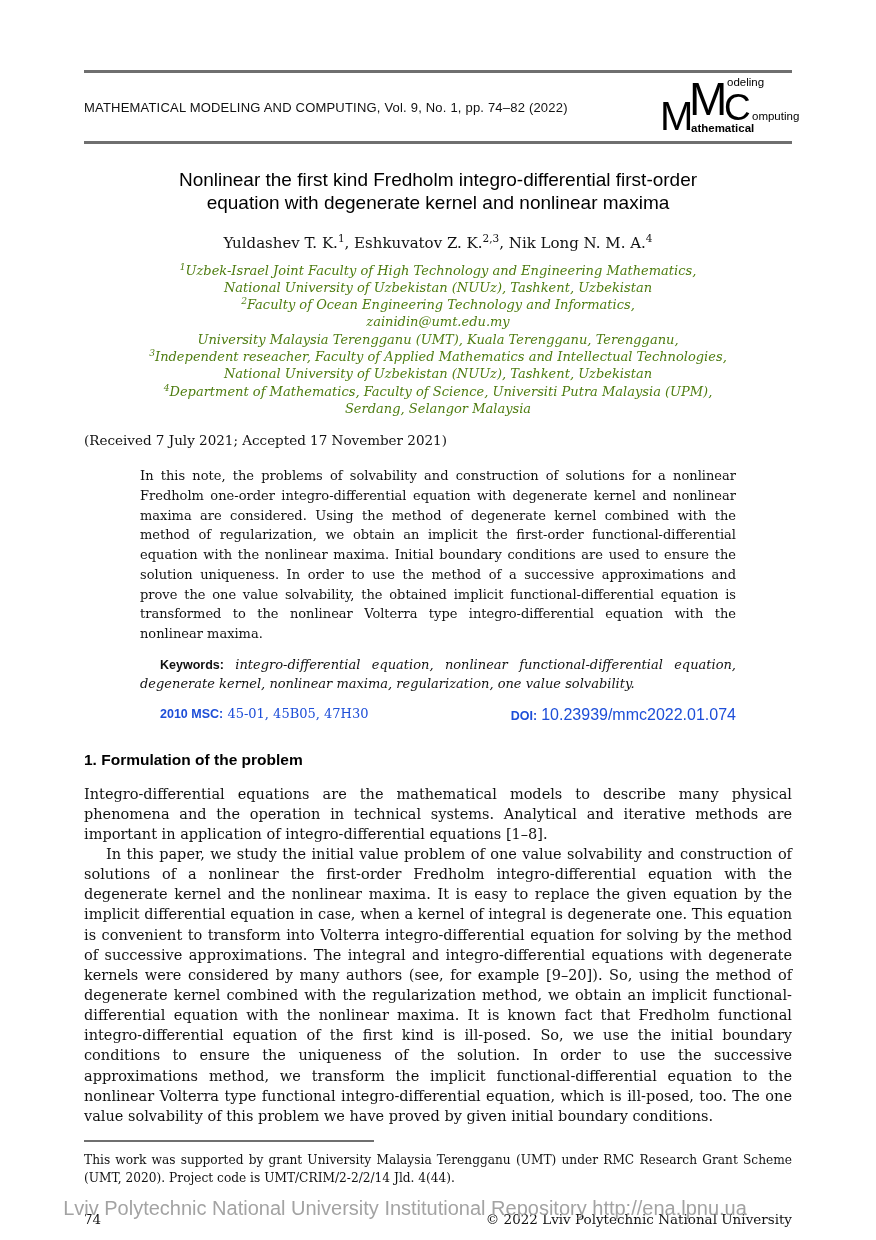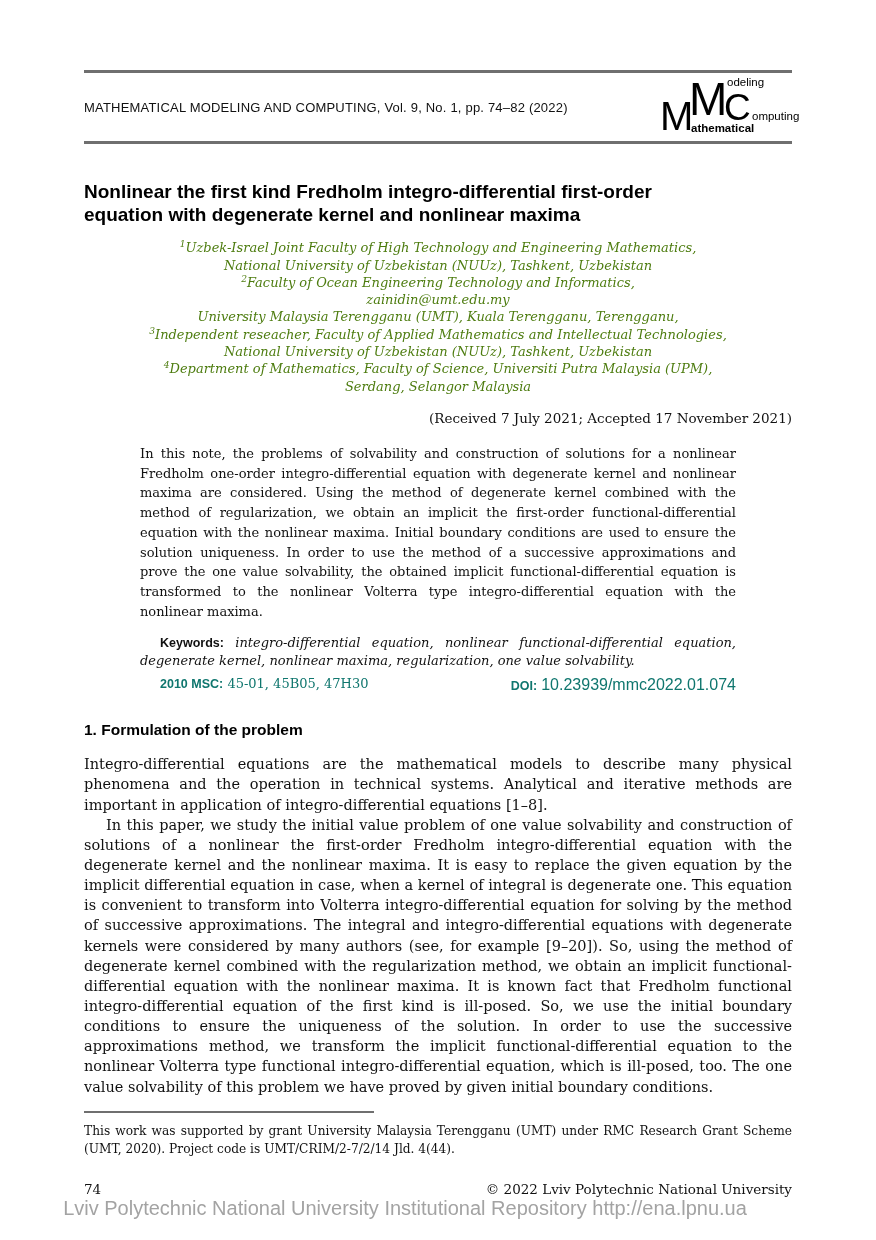--- a/index.html
+++ b/index.html
@@ -29,55 +29,55 @@
   .logo span{position:absolute;line-height:1;}
   .logo .m1{left:0px;top:20px;font-size:40px;}
   .logo .m2{left:29px;top:0px;font-size:46px;}
   .logo .c1{left:64px;top:13px;font-size:37px;}
   .logo .w-small{font-size:11.5px;}
   .logo .w-odeling{left:67px;top:1px;}
   .logo .w-omputing{left:92px;top:23px;margin-top:12px;}
   .logo .w-athematical{left:31px;top:47px;font-weight:bold;}
 
   .paper-title{
-    margin-top:37px;
-    text-align:left;
+    margin-top:25px;
+    text-align:center;
     font-family:"Liberation Sans", sans-serif;
-    font-weight:bold;
+    font-weight:normal;
     font-size:19px;line-height:1.2;color:#000;
   }
   .authors{
     margin-top:19px;text-align:center;
     font-size:15px;color:#111;
   }
   .authors sup, .affil-line sup{font-size:70%;line-height:0;}
   .affiliations{
     margin-top:10px;text-align:center;
     font-style:italic;font-size:13px;line-height:1.33;color:#4d7c0f;
   }
   .received{
-    margin-top:15px;text-align:right;font-size:13.5px;color:#111;
+    margin-top:15px;text-align:left;font-size:13.5px;color:#111;
   }
   .abstract{
     width:596px;margin:18px auto 0 auto;
     text-align:justify;font-size:13px;line-height:1.52;color:#111;
   }
   .keywords{
     width:596px;margin:12px auto 0 auto;
     text-align:justify;font-size:13px;line-height:1.45;color:#111;
     text-indent:20px;font-style:italic;
   }
   .kw-label{
     font-style:normal;font-weight:bold;
     font-family:"Liberation Sans", sans-serif;font-size:12.5px;
   }
   .msc-row{
-    width:596px;margin:5px auto 0 auto;
+    width:596px;margin:12px auto 0 auto;
     display:flex;justify-content:space-between;
-    font-size:13px;color:#0f766e;
+    font-size:13px;color:#1d4ed8;
   }
   .msc-left{padding-left:20px;}
   .meta-label{
     font-weight:bold;font-family:"Liberation Sans", sans-serif;font-size:12.5px;
   }
   .doi-value{font-family:Liberation Sans, sans-serif;font-size:16px;}
   .section-heading{
     margin-top:27px;
     font-family:"Liberation Sans", sans-serif;font-weight:bold;
     font-size:15.5px;color:#000;
@@ -126,20 +126,21 @@
       </div>
     </div>
 
     <hr class="rule rule-under-header">
 
     <h1 class="paper-title">
       <div>Nonlinear the first kind Fredholm integro-differential first-order</div>
       <div>equation with degenerate kernel and nonlinear maxima</div>
     </h1>
 
+    <div class="authors"><span>Yuldashev T. K.</span><sup>1</sup>, <span>Eshkuvatov Z. K.</span><sup>2,3</sup>, <span>Nik Long N. M. A.</span><sup>4</sup></div>
 
     <div class="affiliations">
         <div class="affil-line"><sup>1</sup>Uzbek-Israel Joint Faculty of High Technology and Engineering Mathematics,</div>
         <div class="affil-line">National University of Uzbekistan (NUUz), Tashkent, Uzbekistan</div>
         <div class="affil-line"><sup>2</sup>Faculty of Ocean Engineering Technology and Informatics,</div>
         <div class="affil-line">zainidin@umt.edu.my</div>
         <div class="affil-line">University Malaysia Terengganu (UMT), Kuala Terengganu, Terengganu,</div>
         <div class="affil-line"><sup>3</sup>Independent reseacher, Faculty of Applied Mathematics and Intellectual Technologies,</div>
         <div class="affil-line">National University of Uzbekistan (NUUz), Tashkent, Uzbekistan</div>
         <div class="affil-line"><sup>4</sup>Department of Mathematics, Faculty of Science, Universiti Putra Malaysia (UPM),</div>
@@ -159,21 +160,21 @@
       <div><span class="meta-label">DOI:</span>
         <span class="doi-value">10.23939/mmc2022.01.074</span></div>
     </div>
 
     <h2 class="section-heading">1. Formulation of the problem</h2>
 
     <p class="body-par">Integro-differential equations are the mathematical models to describe many physical phenomena and the operation in technical systems. Analytical and iterative methods are important in application of integro-differential equations [1–8].</p>
     <p class="body-par indent">In this paper, we study the initial value problem of one value solvability and construction of solutions of a nonlinear the first-order Fredholm integro-differential equation with the degenerate kernel and the nonlinear maxima. It is easy to replace the given equation by the implicit differential equation in case, when a kernel of integral is degenerate one. This equation is convenient to transform into Volterra integro-differential equation for solving by the method of successive approximations. The integral and integro-differential equations with degenerate kernels were considered by many authors (see, for example [9–20]). So, using the method of degenerate kernel combined with the regularization method, we obtain an implicit functional-differential equation with the nonlinear maxima. It is known fact that Fredholm functional integro-differential equation of the first kind is ill-posed. So, we use the initial boundary conditions to ensure the uniqueness of the solution. In order to use the successive approximations method, we transform the implicit functional-differential equation to the nonlinear Volterra type functional integro-differential equation, which is ill-posed, too. The one value solvability of this problem we have proved by given initial boundary conditions.</p>
 
     <hr class="footnote-rule">
-    <p class="footnote">This work was supported by grant University Malaysia Terengganu (UMT) under RMC Research Grant Scheme (UMT, 2020). Project code is UMT/CRIM/2-7/2/14 Jld. 4(44).</p>
+    <p class="footnote">This work was supported by grant University Malaysia Terengganu (UMT) under RMC Research Grant Scheme (UMT, 2020). Project code is UMT/CRIM/2-2/2/14 Jld. 4(44).</p>
 
     <div class="footer-row">
       <span>74</span>
       <span>© 2022 Lviv Polytechnic National University</span>
     </div>
 
   </div>
 
   <div class="banner">Lviv Polytechnic National University Institutional Repository http://ena.lpnu.ua</div>
 </div>

